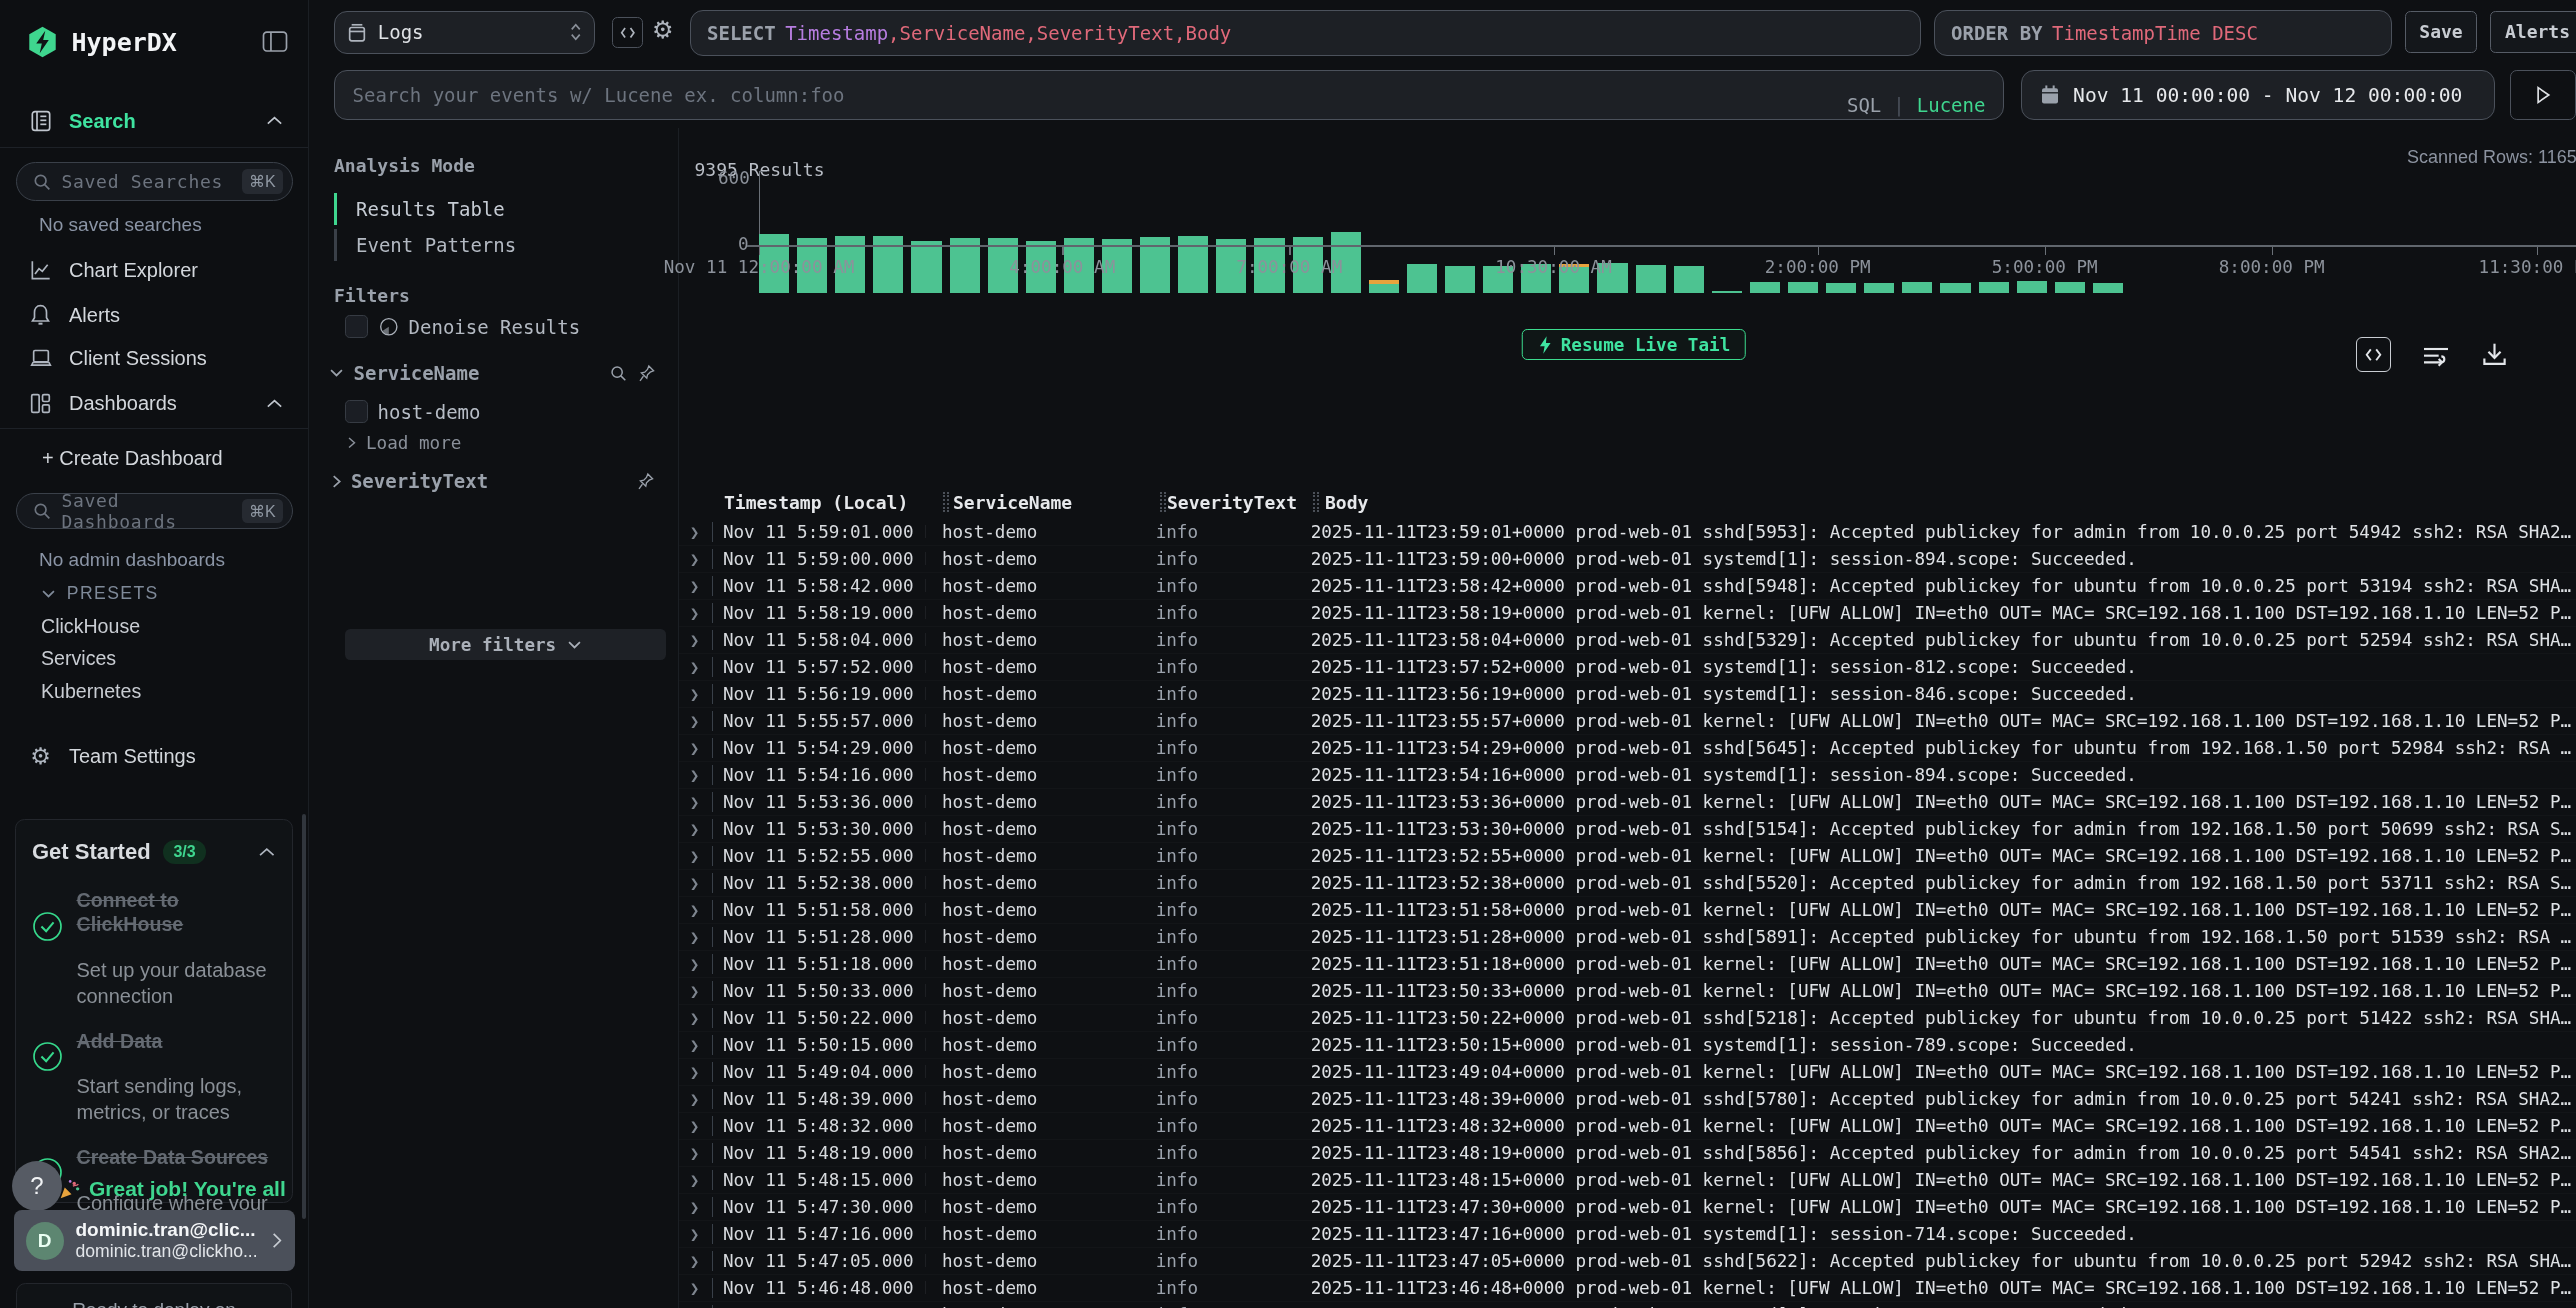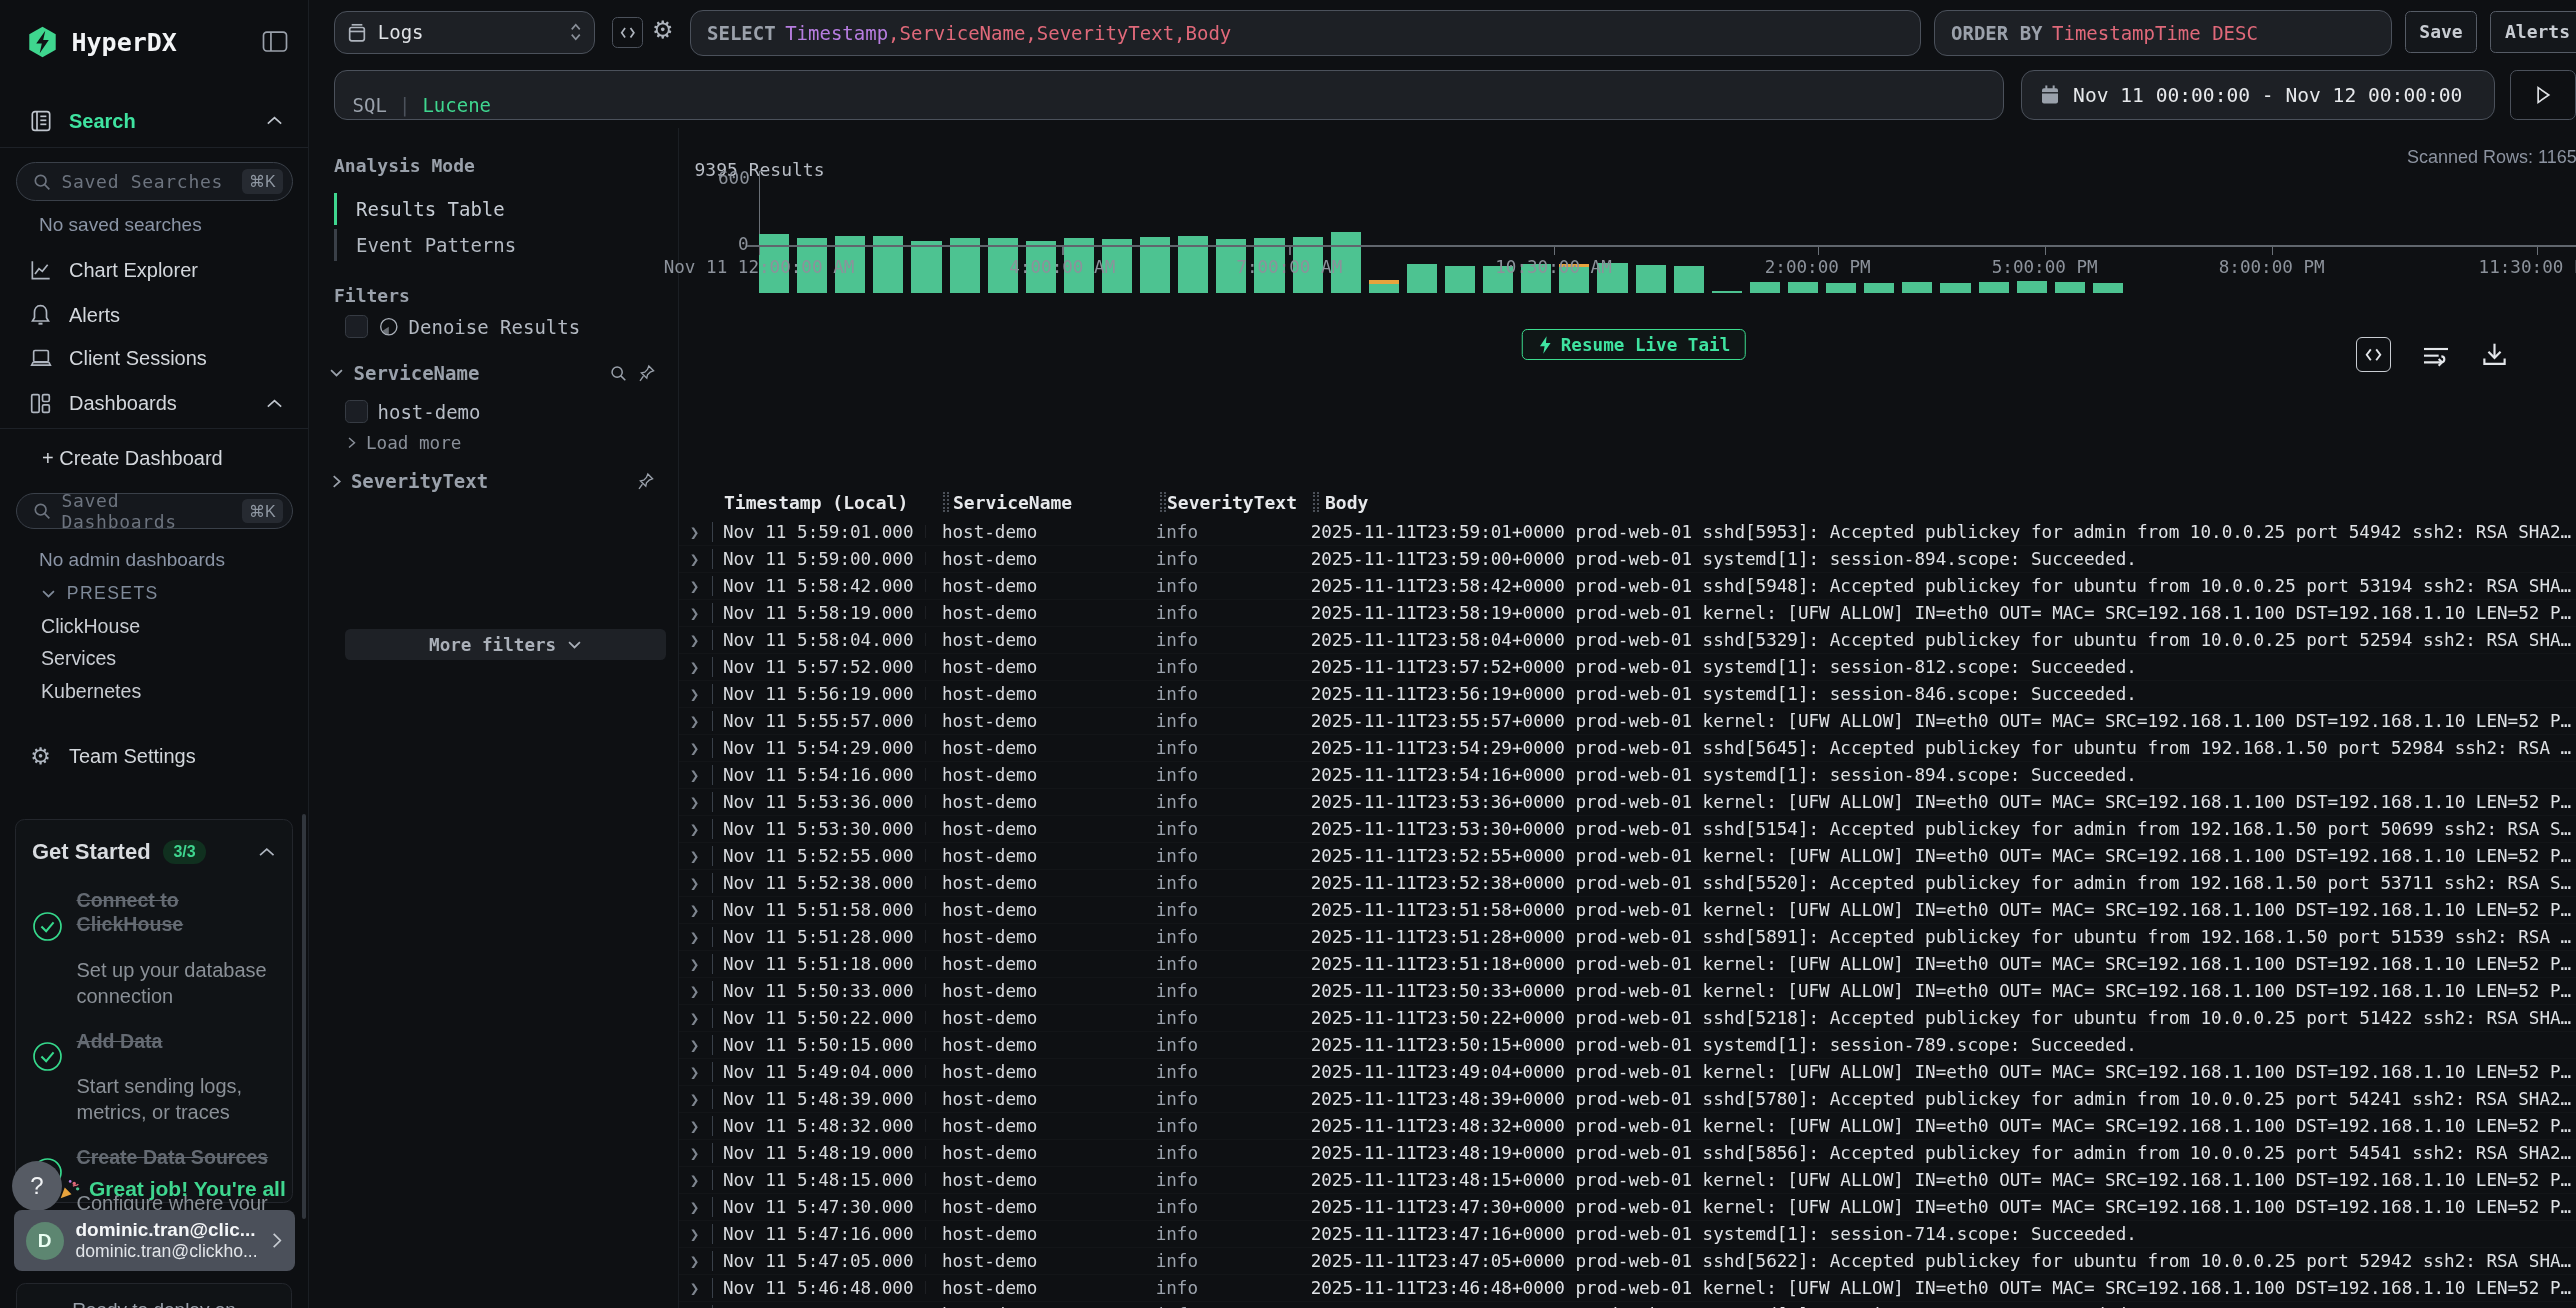--- a/index.html
+++ b/index.html
@@ -325,20 +325,21 @@
   <div class="abs input-box mono" style="left:1625px; top:9.5px; width:458px; height:46px; padding:0 16px; font-size:19px; white-space:nowrap; overflow:hidden;">
     <span class="code-gray">ORDER BY</span>
     <span style="width:9.5px;"></span>
     <span class="code-salmon">TimestampTime DESC</span>
   </div>
 
   <div class="abs btn mono" style="left:2096px; top:10.8px; width:72px; height:42px;">Save</div>
   <div class="abs btn mono" style="left:2181px; top:10.8px; width:95px; height:42px;">Alerts</div>
 
   <div class="abs input-box" style="left:25px; top:70px; width:1670px; height:50px; padding:0 17.6px;">
+    <span class="mono" style="font-size:19px; color:#6d747f; flex:1;">Search your events w/ Lucene ex. column:foo</span>
     <span class="mono" style="font-size:19px; color:#9aa1ab; display:flex; gap:12px; align-items:center;margin-top:20px;">
       <span>SQL</span>
       <span style="color:#4b515b;">|</span>
       <span style="color:#3fd68f;">Lucene</span>
     </span>
   </div>
 
   <div class="abs input-box" style="left:1712px; top:70px; width:474px; height:50px; padding:0 17.6px; gap:13.5px;">
     <span>
         <svg width="20" height="21.6" viewBox="0 0 30 32">

